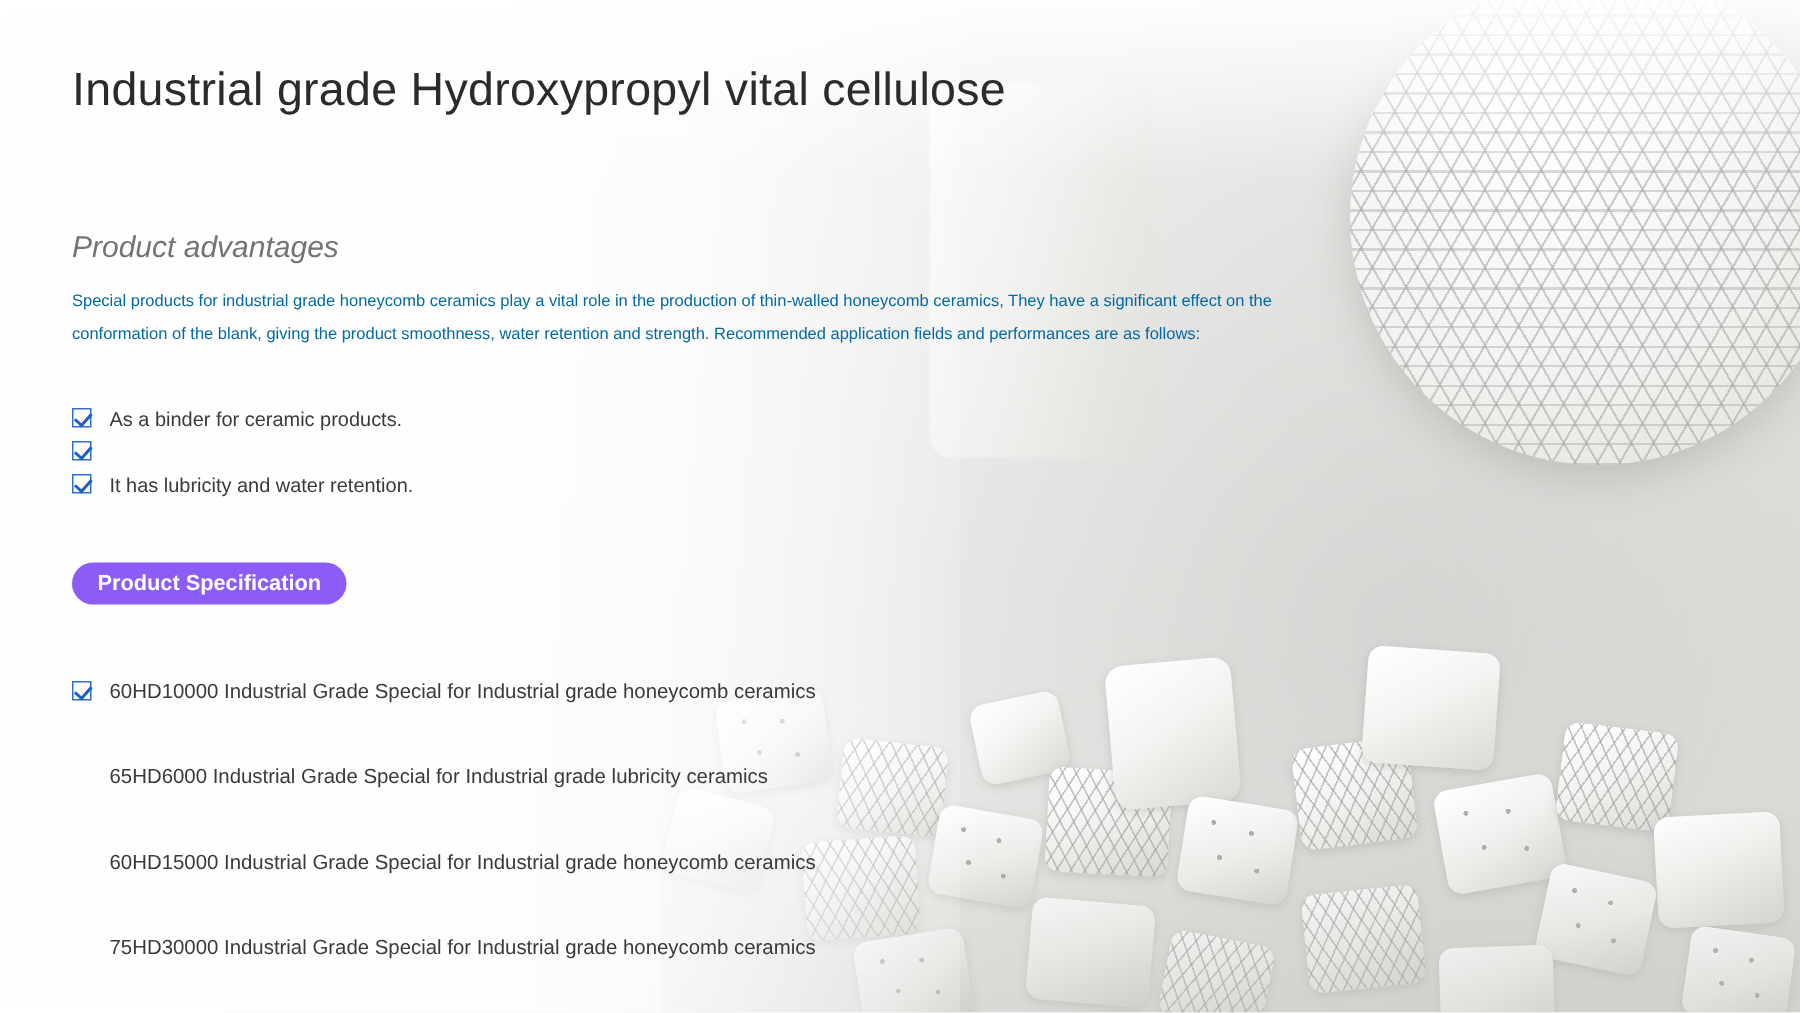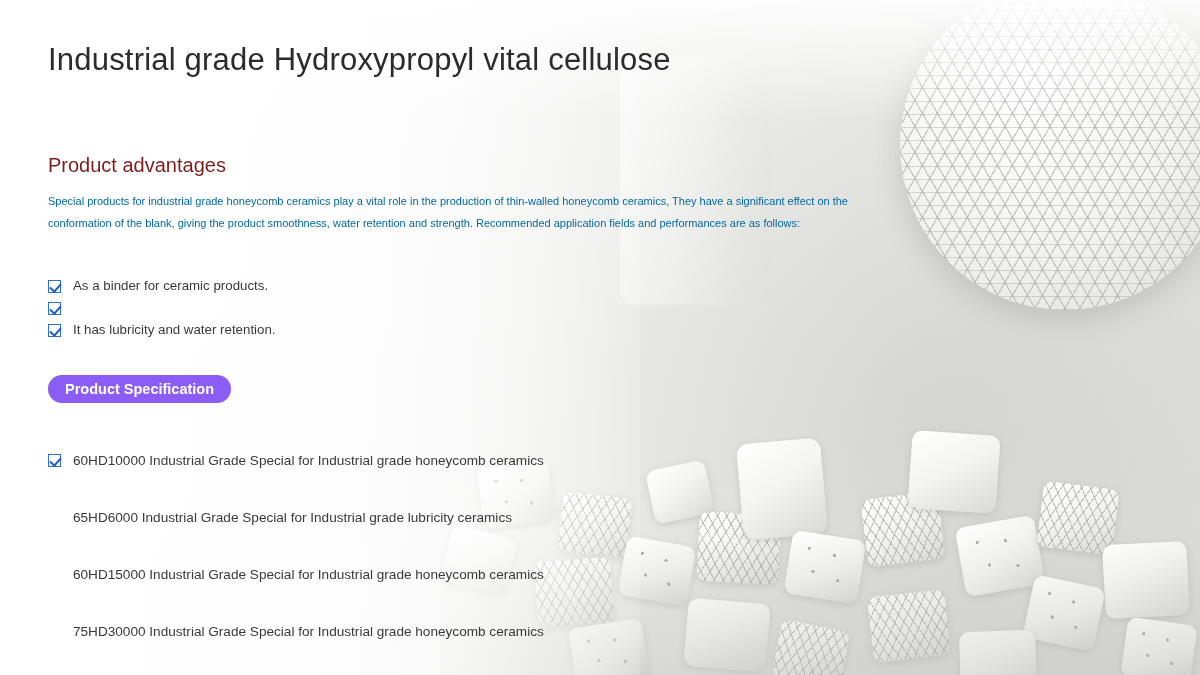--- a/index.html
+++ b/index.html
@@ -119,42 +119,43 @@
     letter-spacing: 0.2px;
     white-space: nowrap;
   }
 
   .section-title {
     position: absolute;
     left: 48px;
     top: 154px;
     font-size: 20px;
     font-weight: 400;
-    color: #7f1d1d;
+    color: #737373;
+    font-style: italic;
   }
 
   .paragraph {
     position: absolute;
     left: 48px;
     top: 190px;
     width: 830px;
     font-size: 11px;
     line-height: 22px;
     color: #0369a1;
   }
 
   .bullets {
     position: absolute;
     left: 48px;
     top: 272px;
     width: 700px;
   }
   .bullet-row {
     display: flex;
-    align-items: flex-end;
+    align-items: flex-start;
     height: 21px;
     margin-bottom: 1px;
   }
   .check {
     width: 13px;
     height: 13px;
     flex: 0 0 13px;
     border: 1px solid #2f6fd0;
     background: #ffffff;
     position: relative;

